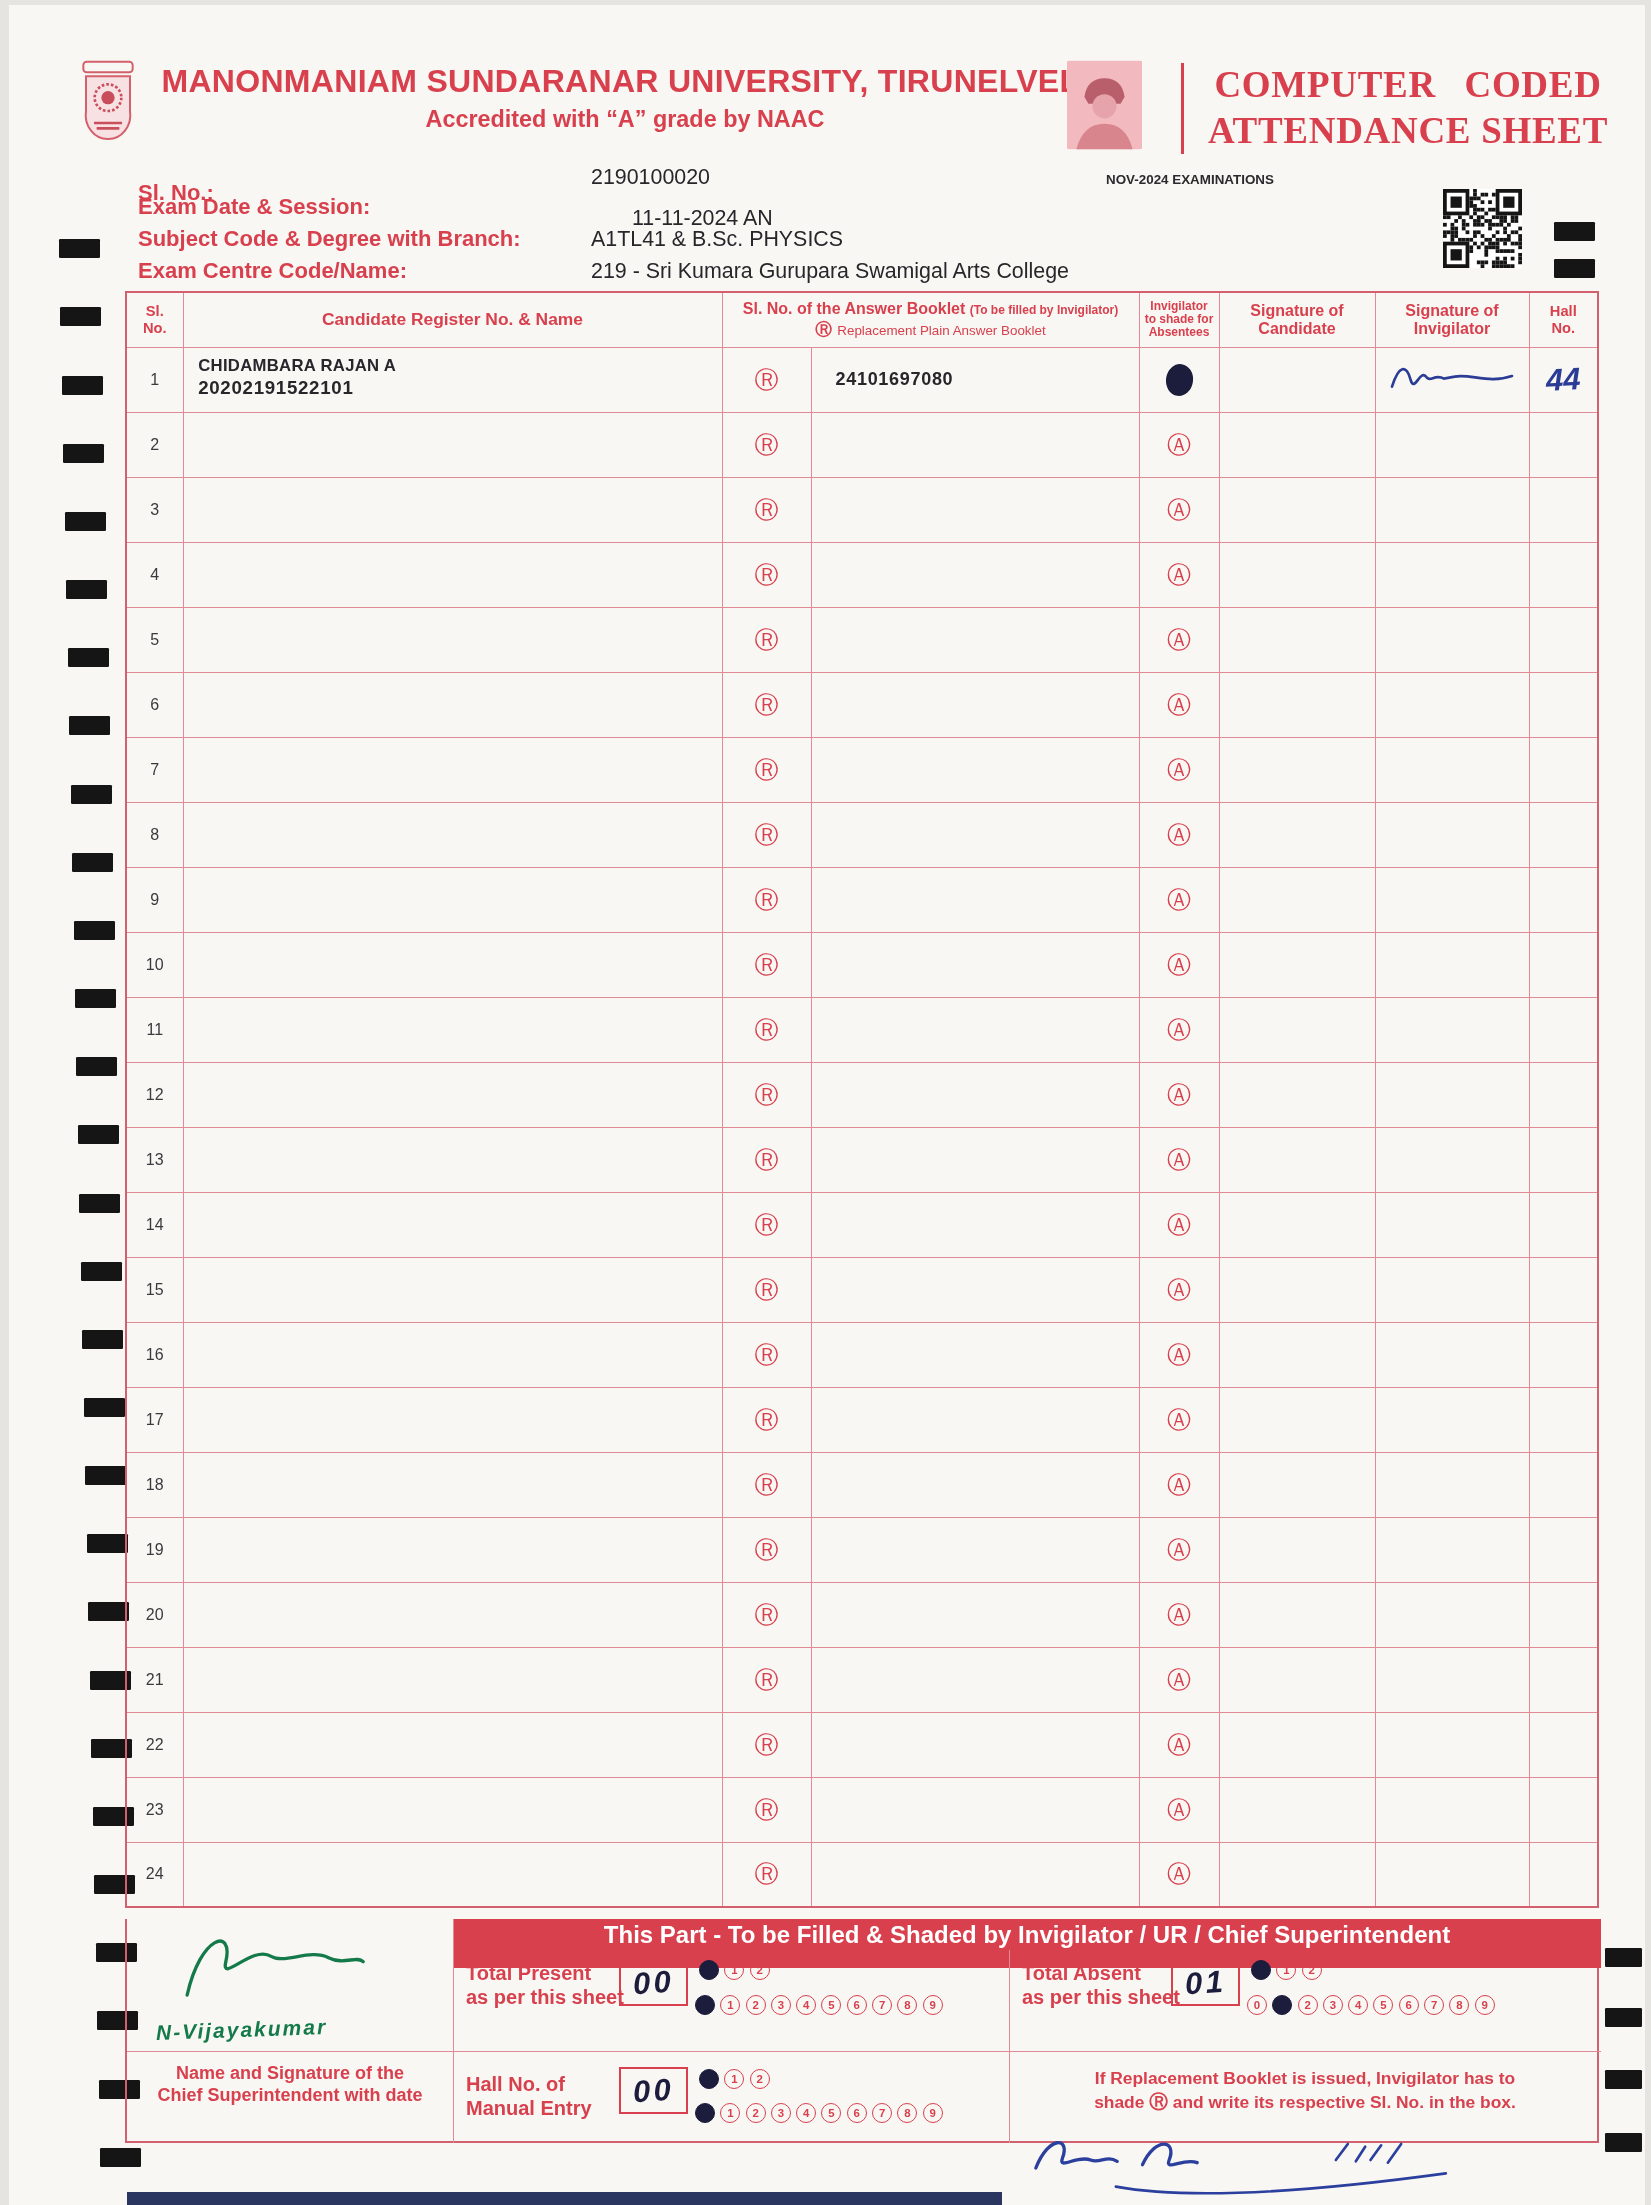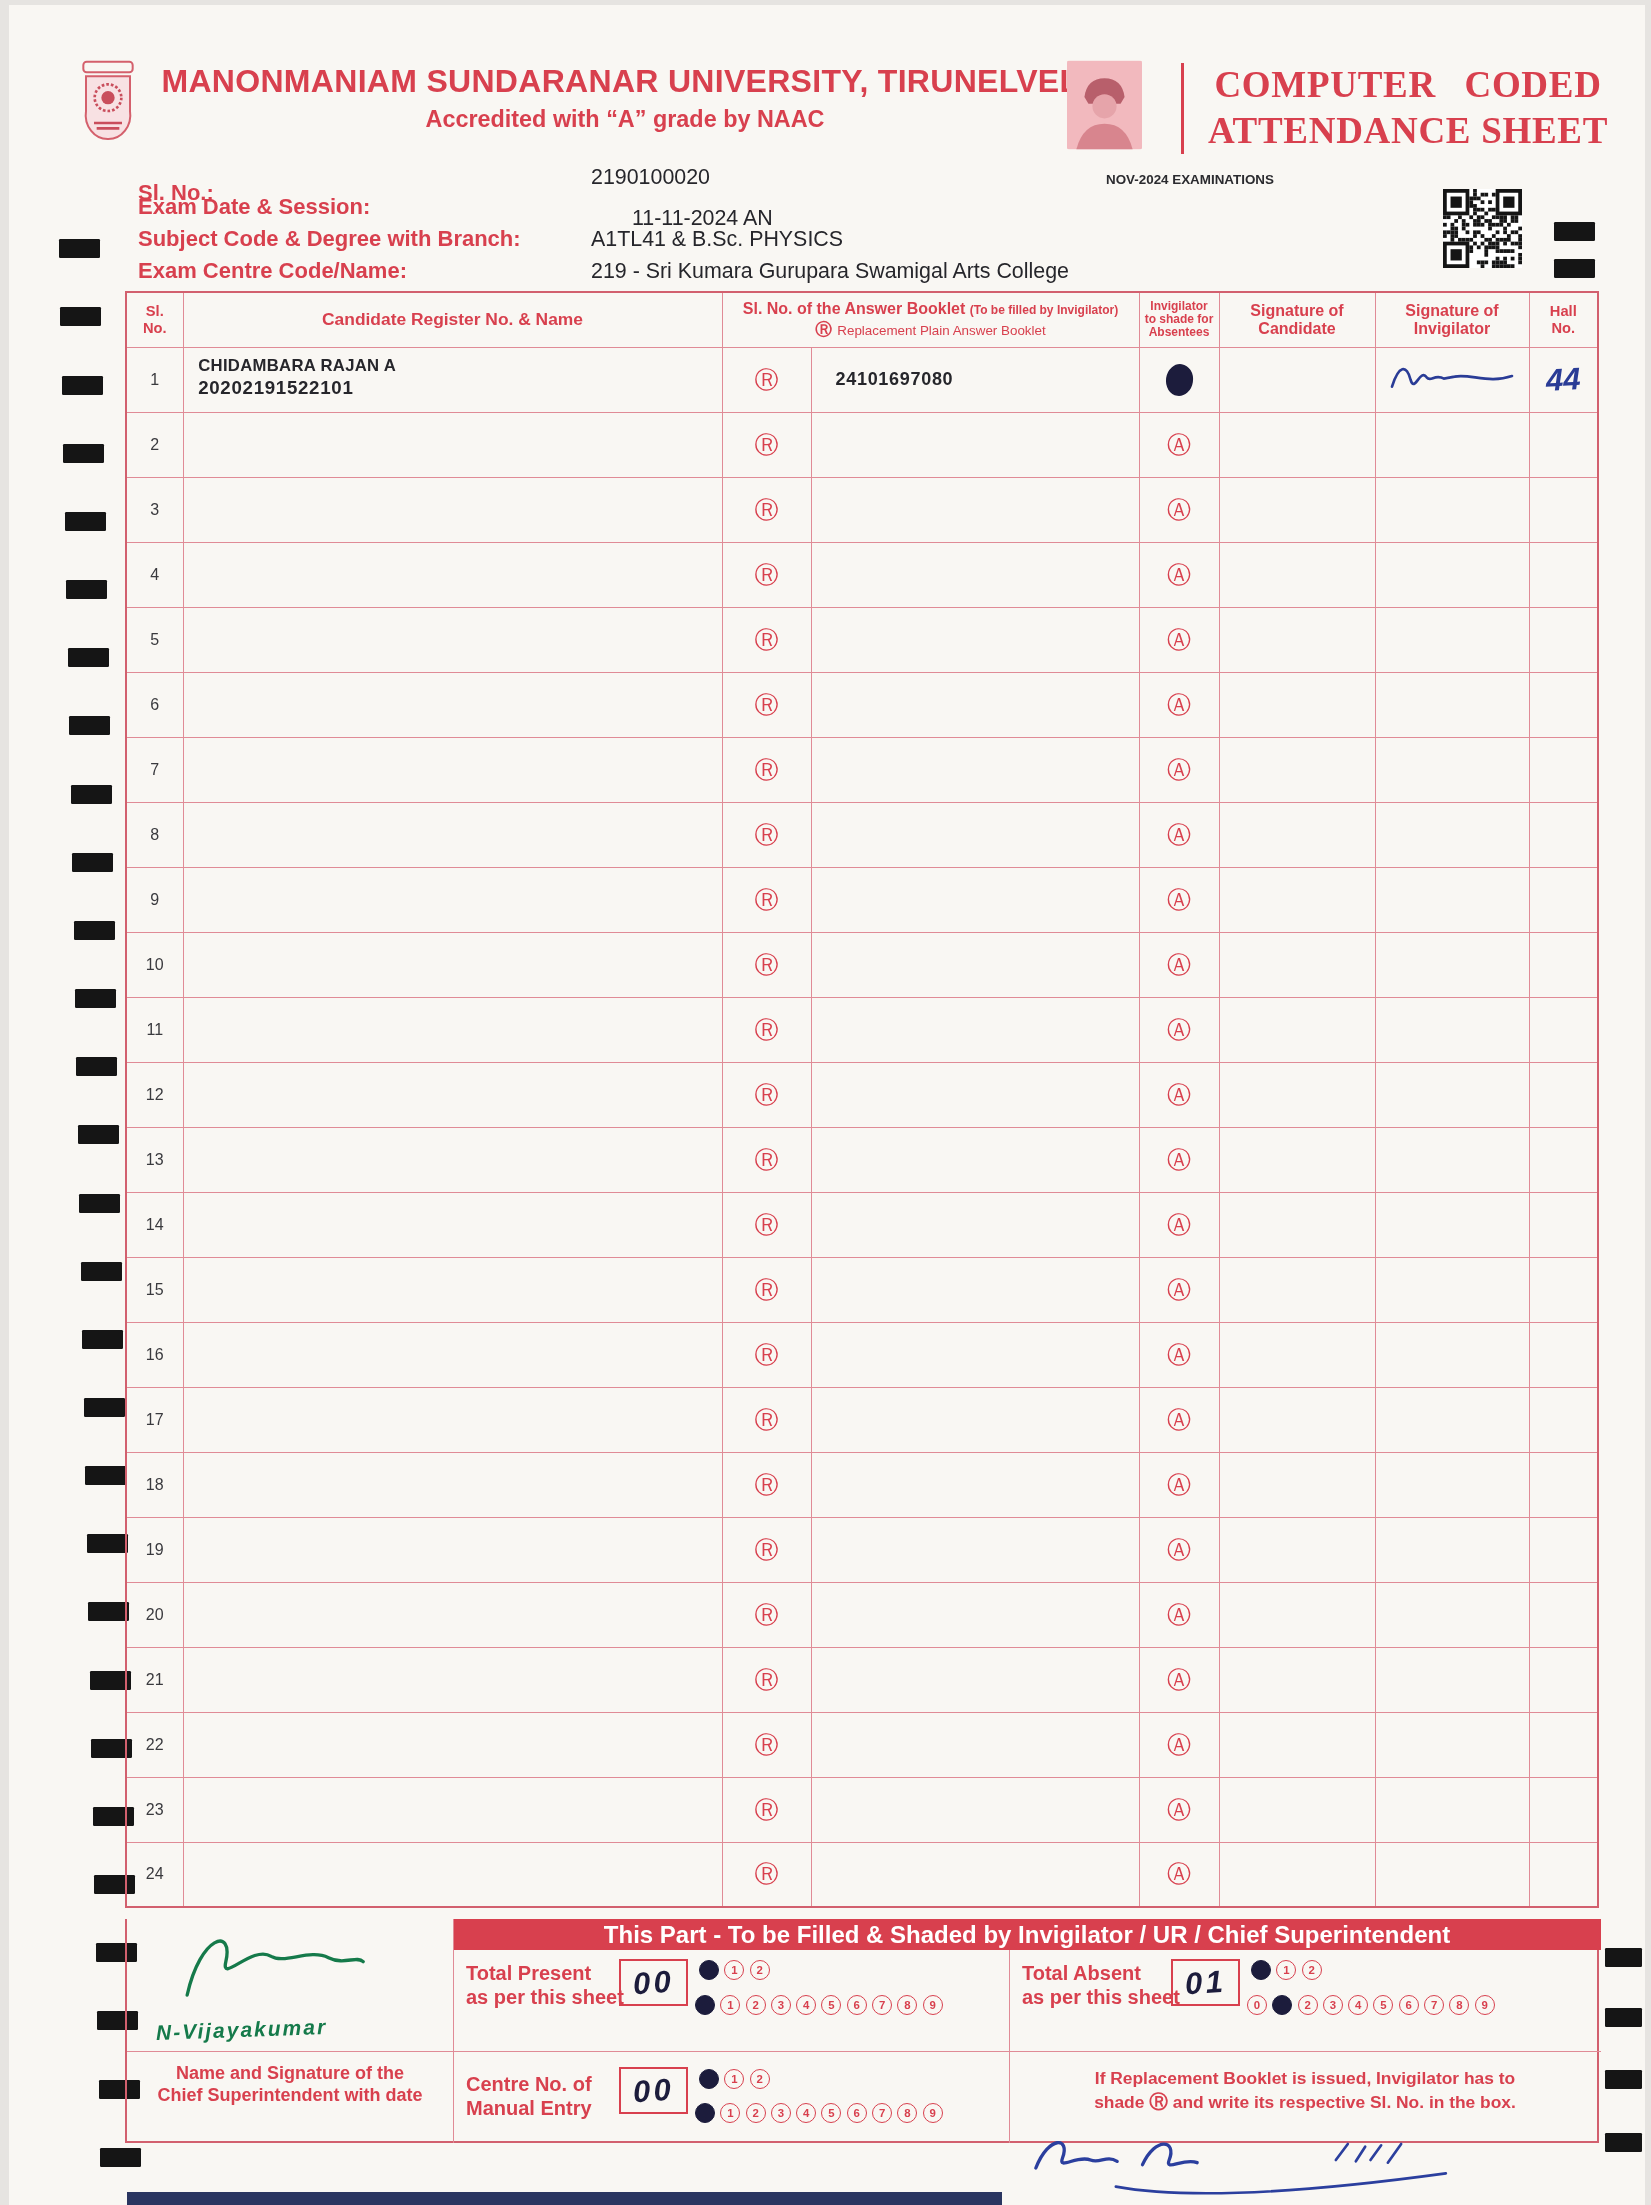--- a/index.html
+++ b/index.html
@@ -77,21 +77,21 @@
   .shaded-mark{display:none;width:27px;height:32px;background:var(--ink-dark);border-radius:50%;
     margin:0 auto;transform:rotate(8deg);}
   .c-siginv{text-align:center;vertical-align:middle;}
   .sig-scribble{width:134px;height:40px;margin:0 auto;}
   .c-hall{text-align:center;vertical-align:middle;font-size:31px;font-style:italic;font-weight:bold;
     color:var(--blue);transform:rotate(-3deg);}
 
   
   .footer{position:absolute;left:125px;top:1919px;width:1474px;height:224px;
     border:2px solid var(--line-strong);border-top:none;}
-  .f-banner{position:absolute;left:326px;top:0;width:1148px;height:31px;background:var(--red);
+  .f-banner{position:absolute;left:326px;top:0;width:1148px;height:49px;background:var(--red);
     color:#fff;font-size:24px;font-weight:bold;text-align:center;line-height:31px;}
   .f-vline{position:absolute;width:1.3px;background:var(--line);}
   .v1{left:326px;top:0;height:224px;}
   .v2{left:882px;top:31px;height:193px;}
   .f-hline{position:absolute;left:0;top:132px;width:1474px;height:1.3px;background:var(--line);}
   .f-label{position:absolute;font-size:20px;font-weight:bold;color:var(--red);line-height:1.18;}
   .hw-box{position:absolute;width:69px;height:47px;border:2px solid var(--red);display:flex;
     align-items:center;justify-content:center;}
   .hw-digits{font-size:31px;font-style:italic;font-weight:bold;color:var(--ink-dark);
     letter-spacing:3.3px;transform:rotate(-4deg);}
@@ -967,21 +967,21 @@
       <span class="bubble">3</span>
       <span class="bubble">4</span>
       <span class="bubble">5</span>
       <span class="bubble">6</span>
       <span class="bubble">7</span>
       <span class="bubble">8</span>
       <span class="bubble">9</span>
     </div>
 
   <div class="f-label" style="left:339px;top:154px;">
-    <span>Centre No. of</span><br>
+    <span>Hall No. of</span><br>
     <span>Manual Entry</span>
   </div>
   <div class="hw-box" style="left:492px;top:148px;">
     <span class="hw-digits">00</span>
   </div>
   <div class="brow" style="left:572px;top:150px;">
       <span class="bubble shaded">0</span>
       <span class="bubble">1</span>
       <span class="bubble">2</span>
     </div>

